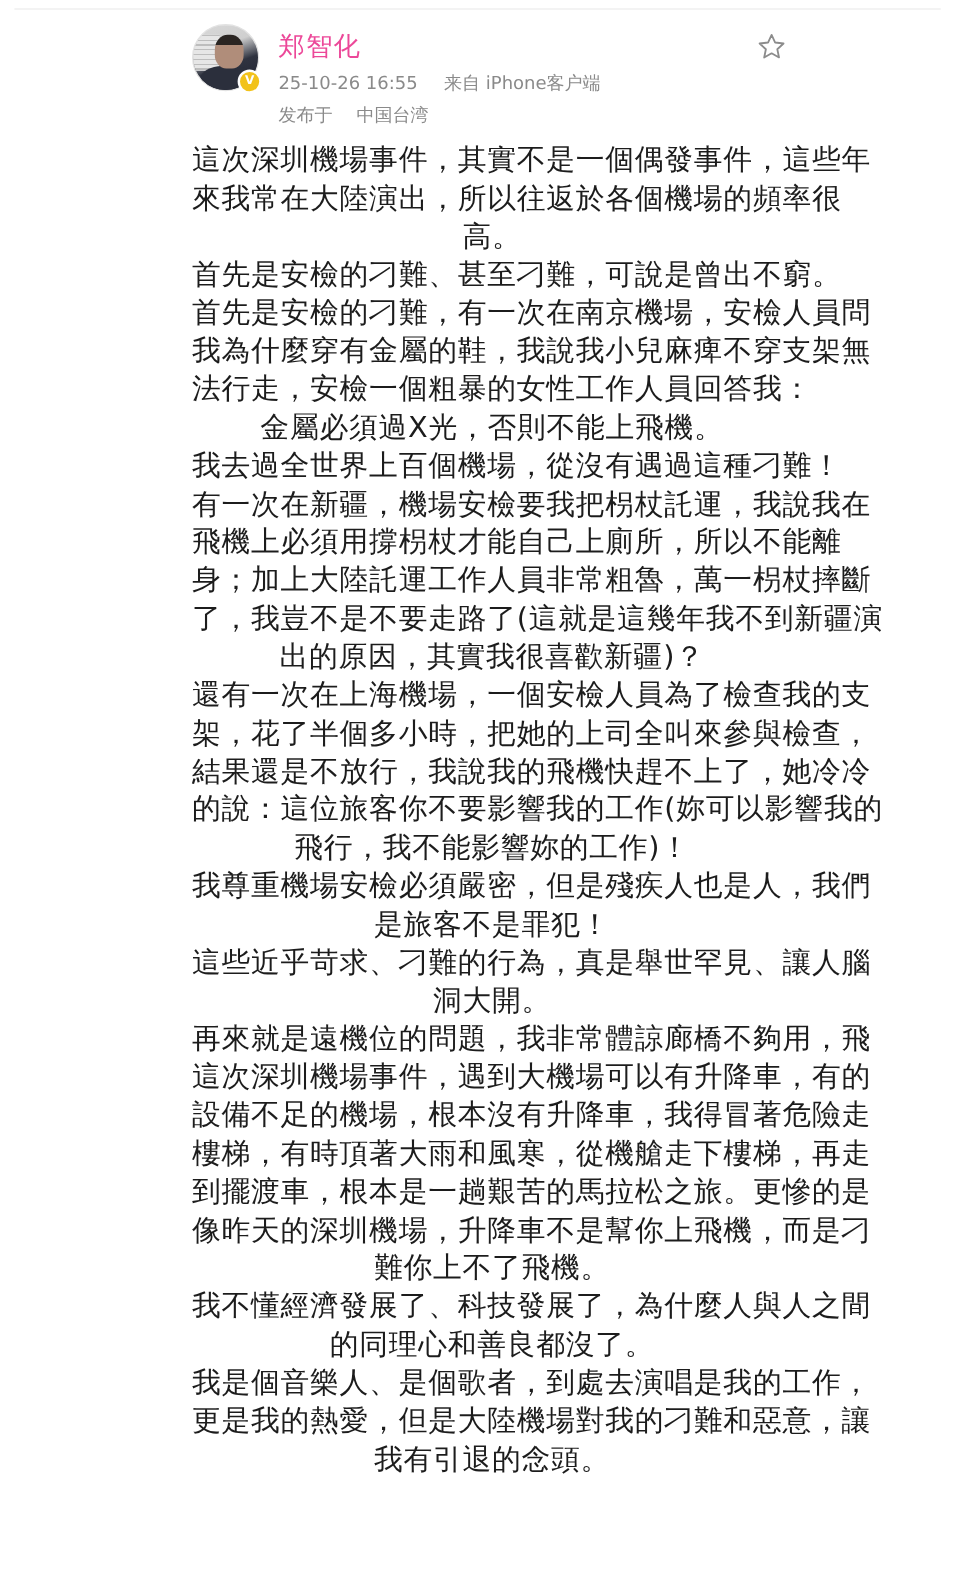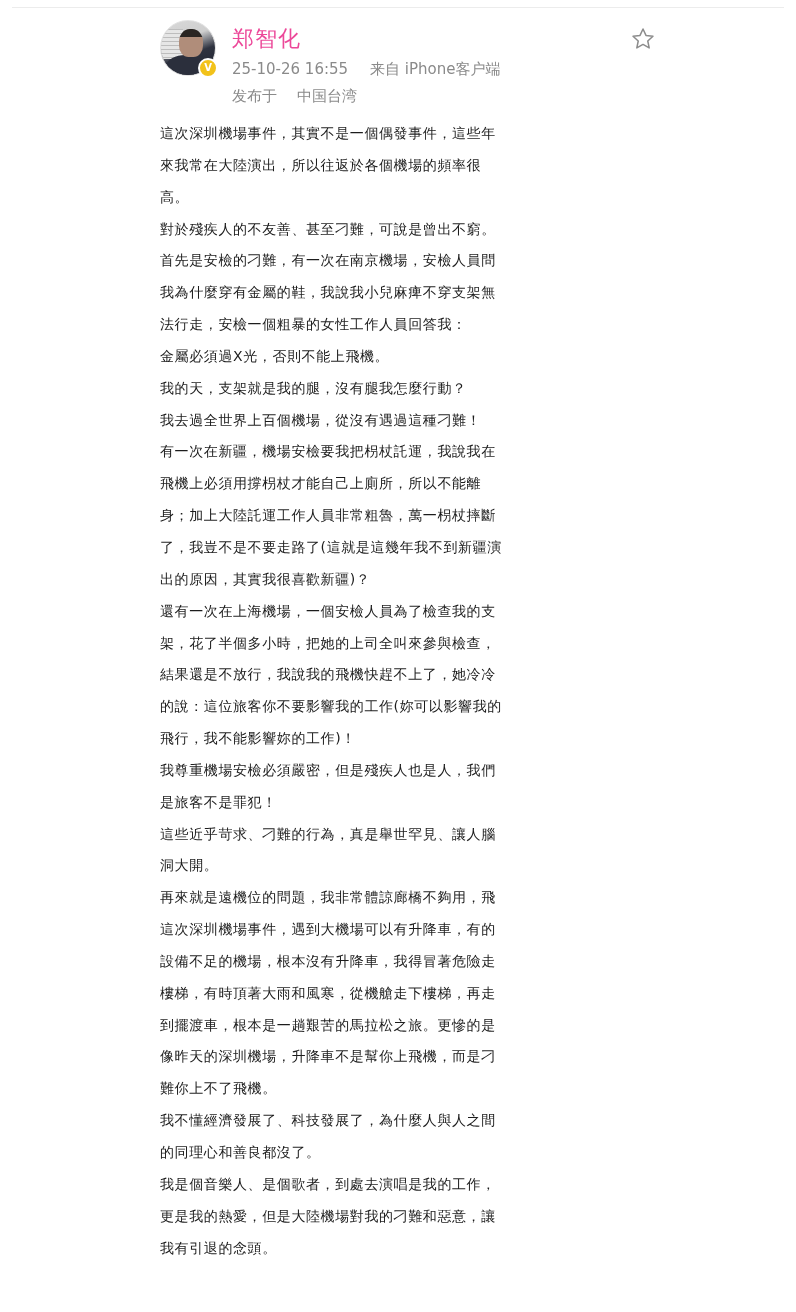--- a/index.html
+++ b/index.html
@@ -37,21 +37,21 @@
     display: flex; align-items: center; justify-content: center; line-height: 1;
   }
   .username { position: absolute; left: 72px; top: 4px; font-size: 22px; color: #ec4899; letter-spacing: 1px; }
   .meta-line { position: absolute; left: 72px; top: 40px; font-size: 15px; color: #8a8a8a; white-space: nowrap; }
   .meta-line .source { margin-left: 22px; }
   .location-line { position: absolute; left: 72px; top: 67px; font-size: 15px; color: #8a8a8a; white-space: nowrap; }
   .location-line .loc { margin-left: 20px; }
   .star-button { position: absolute; left: 470px; top: 6px; width: 26px; height: 26px; cursor: pointer; }
   .post-body {
     position: absolute; left: 160px; top: 118px; width: 500px;
-    font-size: 14px; line-height: 31.85px; color: #1c1c1c; letter-spacing: 0.6px;
+    font-size: 24px; line-height: 31.85px; color: #1c1c1c; letter-spacing: 0.6px; text-align: center;
   }
   .post-body .line { display: block; white-space: nowrap; }
 </style>
 </head>
 <body>
 
 <div class="top-divider"></div>
 
 <div class="post-header">
   <div class="avatar">
@@ -75,26 +75,25 @@
     <svg width="26" height="26" viewBox="0 0 24 24">
       <path d="M12 2.8l2.75 5.9 6.45.75-4.8 4.4 1.3 6.35L12 17l-5.7 3.2 1.3-6.35-4.8-4.4 6.45-.75z" fill="none" stroke="#8c8c8c" stroke-width="1.4" stroke-linejoin="round"></path>
     </svg>
   </div>
 </div>
 
 <div class="post-body" id="post-body">
     <span class="line">這次深圳機場事件，其實不是一個偶發事件，這些年</span>
     <span class="line">來我常在大陸演出，所以往返於各個機場的頻率很</span>
     <span class="line">高。</span>
-    <span class="line">對於殘疾人的不友善、甚至刁難，可說是曾出不窮。</span>
+    <span class="line">首先是安檢的刁難、甚至刁難，可說是曾出不窮。</span>
     <span class="line">首先是安檢的刁難，有一次在南京機場，安檢人員問</span>
     <span class="line">我為什麼穿有金屬的鞋，我說我小兒麻痺不穿支架無</span>
     <span class="line">法行走，安檢一個粗暴的女性工作人員回答我：</span>
     <span class="line">金屬必須過X光，否則不能上飛機。</span>
-    <span class="line">我的天，支架就是我的腿，沒有腿我怎麼行動？</span>
     <span class="line">我去過全世界上百個機場，從沒有遇過這種刁難！</span>
     <span class="line">有一次在新疆，機場安檢要我把枴杖託運，我說我在</span>
     <span class="line">飛機上必須用撐枴杖才能自己上廁所，所以不能離</span>
     <span class="line">身；加上大陸託運工作人員非常粗魯，萬一枴杖摔斷</span>
     <span class="line">了，我豈不是不要走路了(這就是這幾年我不到新疆演</span>
     <span class="line">出的原因，其實我很喜歡新疆)？</span>
     <span class="line">還有一次在上海機場，一個安檢人員為了檢查我的支</span>
     <span class="line">架，花了半個多小時，把她的上司全叫來參與檢查，</span>
     <span class="line">結果還是不放行，我說我的飛機快趕不上了，她冷冷</span>
     <span class="line">的說：這位旅客你不要影響我的工作(妳可以影響我的</span>

